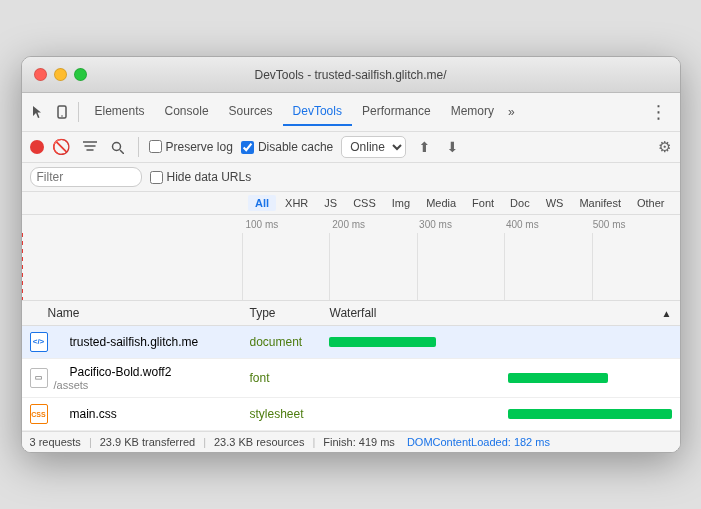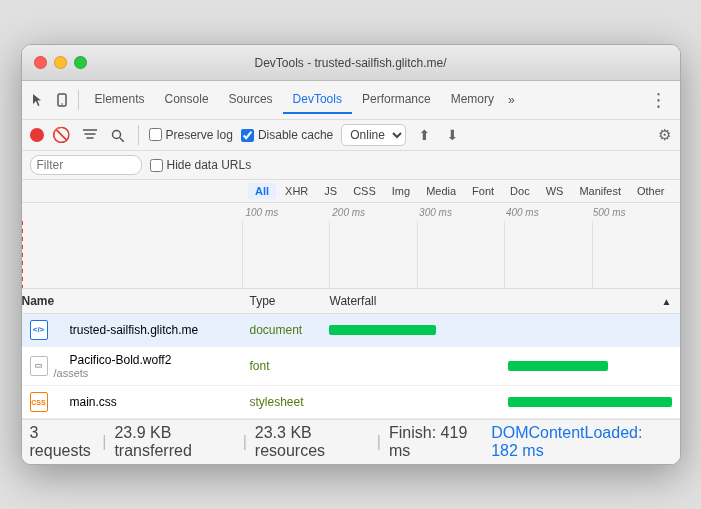--- a/index.html
+++ b/index.html
@@ -214,21 +214,21 @@
       overflow-y: auto;
     }
     .table-header {
       display: flex;
       background: #f5f5f5;
       border-bottom: 1px solid #ddd;
       font-size: 12px;
       color: #333;
       font-weight: 500;
     }
-    .col-name { width: 220px; padding: 5px 0; flex-shrink: 0; font-weight: bold; }
+    .col-name { width: 220px; padding: 5px 26px; flex-shrink: 0; }
     .col-type { width: 80px; padding: 5px 8px; flex-shrink: 0; }
     .col-waterfall { flex: 1; padding: 5px 8px; display: flex; align-items: center; justify-content: space-between; }
     .sort-arrow { color: #333; font-size: 10px; }
     .table-row {
       display: flex;
       align-items: center;
       border-bottom: 1px solid #eee;
       font-size: 12px;
     }
     .table-row.highlighted { background: #e8f0fe; }
@@ -301,21 +301,21 @@
     .file-icon-gray {
       border-color: #bbb;
       color: #888;
     }
     .status-bar {
       display: flex;
       align-items: center;
       padding: 4px 8px;
       border-top: 1px solid #ddd;
       background: #f5f5f5;
-      font-size: 16px;
+      font-size: 11px;
       color: #444;
       gap: 4px;
     }
     .status-sep {
       color: #bbb;
       margin: 0 4px;
     }
     .dom-loaded {
       color: #1a73e8;
       margin-left: 8px;
@@ -409,21 +409,21 @@
       <button class="type-btn">CSS</button>
       <button class="type-btn">Img</button>
       <button class="type-btn">Media</button>
       <button class="type-btn">Font</button>
       <button class="type-btn">Doc</button>
       <button class="type-btn">WS</button>
       <button class="type-btn">Manifest</button>
       <button class="type-btn">Other</button>
     </div>
 
-    <div style="background:#f5f5f5; border-bottom:1px solid #ddd; position:relative; height:86px;font-style:italic;">
+    <div style="background:#f5f5f5; border-bottom:1px solid #ddd; position:relative; height:86px;">
 
       <div style="display:flex; position:absolute; top:4px; left:220px; right:0; font-size:10px; color:#888;">
         <div style="flex:1; text-align:left; padding-left:4px;">100 ms</div>
         <div style="flex:1; text-align:left;">200 ms</div>
         <div style="flex:1; text-align:left;">300 ms</div>
         <div style="flex:1; text-align:left;">400 ms</div>
         <div style="flex:1; text-align:left;">500 ms</div>
       </div>
 
       <div style="position:absolute; top:18px; left:220px; right:0; bottom:0; display:flex;">

